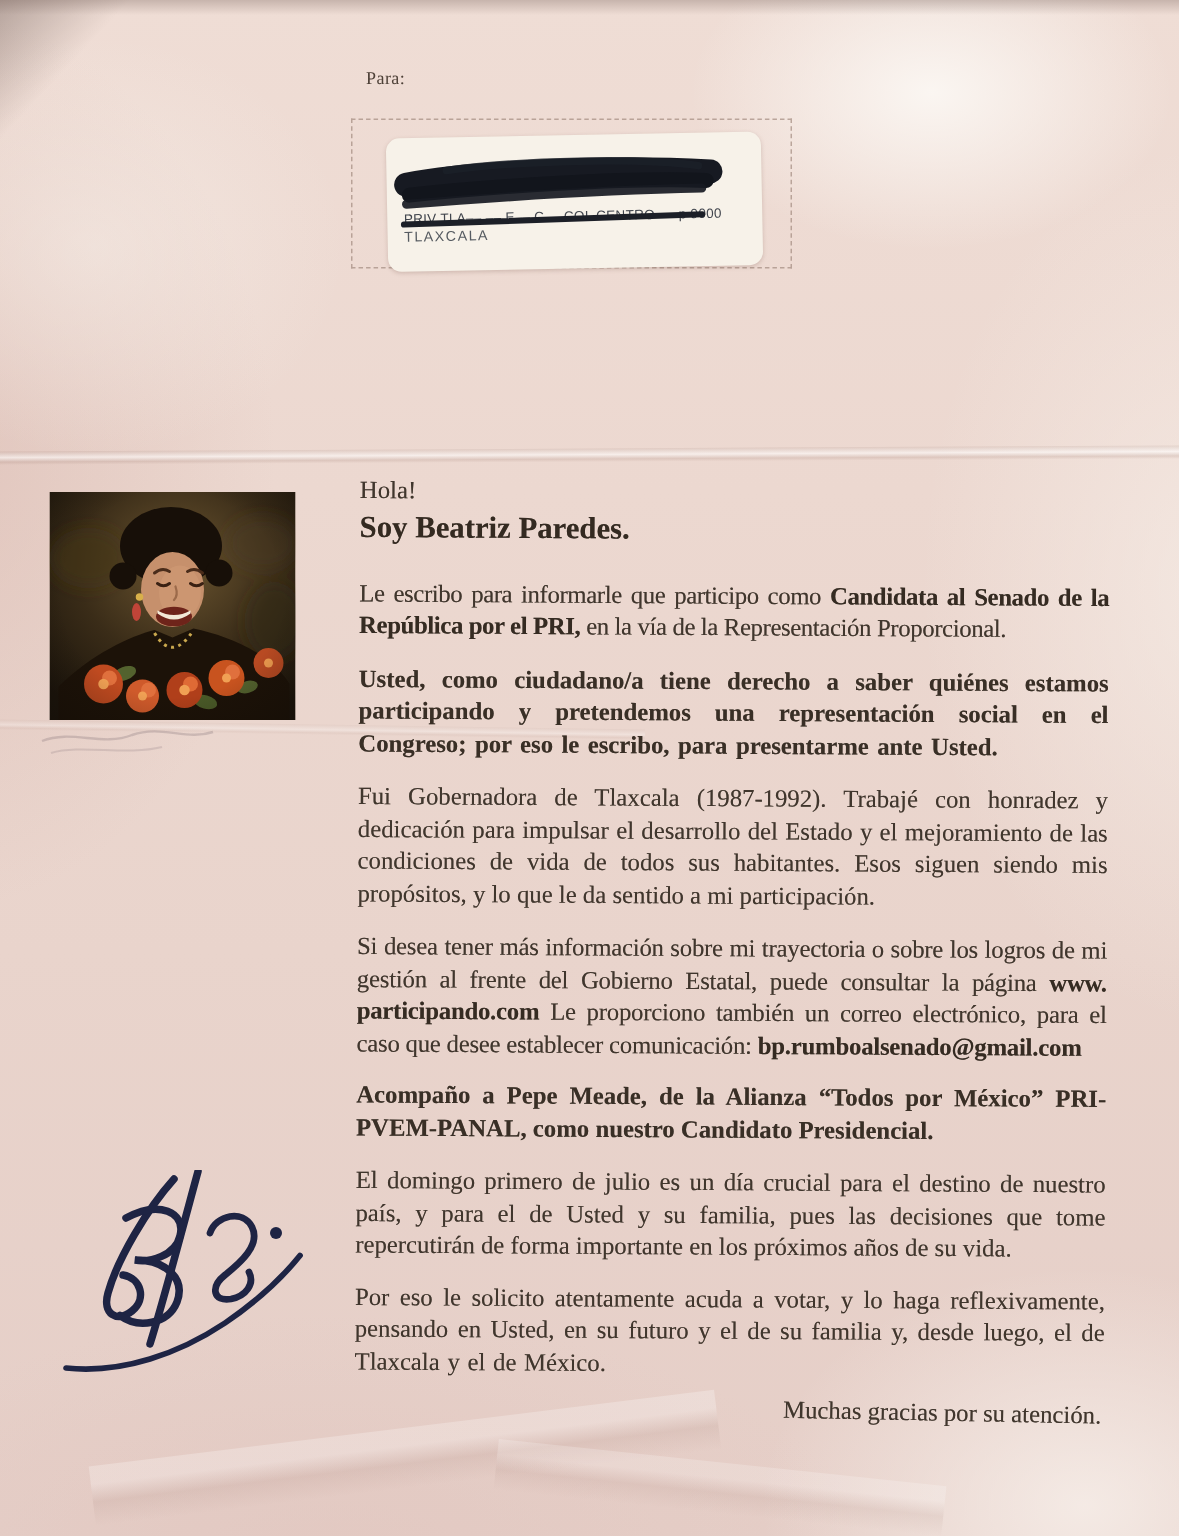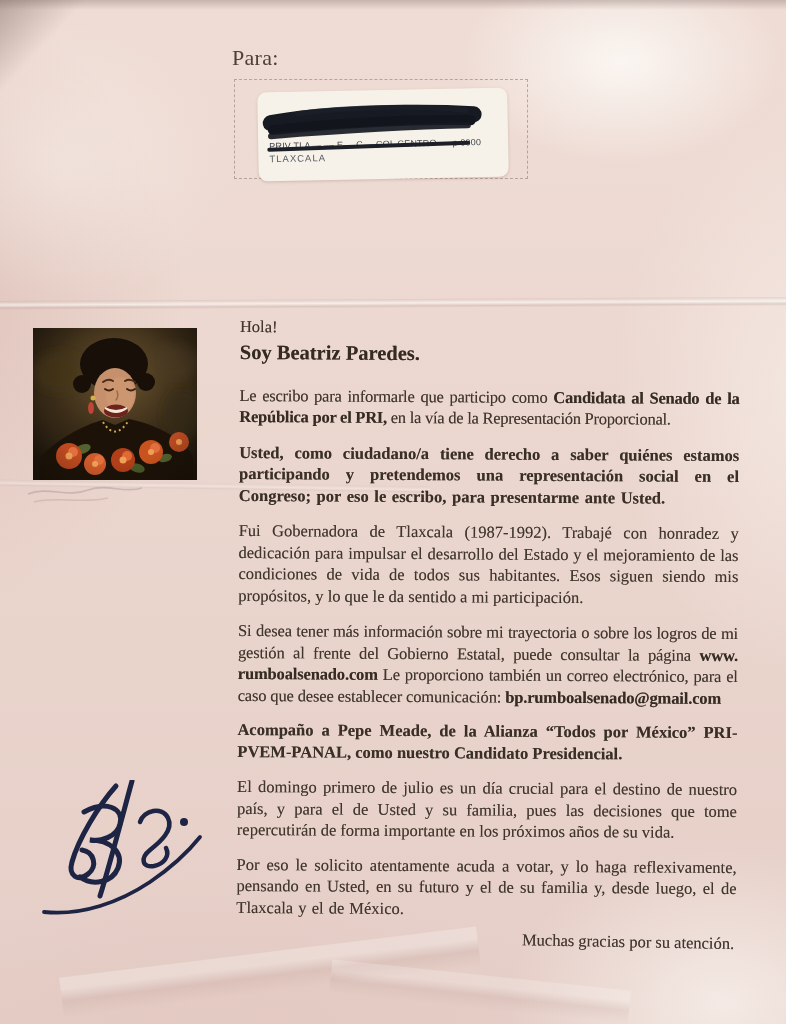--- a/index.html
+++ b/index.html
@@ -23,21 +23,21 @@
   .crease-1{left:-6px;top:299px;width:800px;height:9px;transform:rotate(-.3deg);
     background:linear-gradient(180deg, rgba(130,98,88,.12), rgba(255,255,255,.55) 45%, rgba(150,115,104,.18) 78%, rgba(150,115,104,0));}
   .crease-2{left:0px;top:483px;width:430px;height:7px;transform:rotate(.9deg);opacity:.55;
     background:linear-gradient(180deg, rgba(130,98,88,.10), rgba(255,255,255,.5) 50%, rgba(150,115,104,.14) 80%, rgba(150,115,104,0));}
   .wrinkle-b1{left:60px;top:952px;width:420px;height:40px;transform:rotate(-7deg);
     background:linear-gradient(180deg, rgba(255,255,255,.25) 30%, rgba(165,130,120,.14) 60%, rgba(165,130,120,0));position:absolute;}
   .wrinkle-b2{left:330px;top:975px;width:300px;height:34px;transform:rotate(6deg);
     background:linear-gradient(180deg, rgba(255,255,255,.2) 30%, rgba(165,130,120,.12) 60%, rgba(165,130,120,0));position:absolute;}
 
   
-  .para-label{position:absolute;left:232px;top:45px;font-size:22px;letter-spacing:.3px;color:#4d4037;}
+  .para-label{position:absolute;left:244px;top:45px;font-size:12px;letter-spacing:.3px;color:#4d4037;}
   .addr-window{position:absolute;left:234px;top:79px;width:292px;height:98px;
     border:1.5px dashed rgba(163,139,128,.7);}
   .addr-label{position:absolute;left:23px;top:10px;width:250px;height:89px;background:#f7f2e9;
     border-radius:9px;transform:rotate(-1.1deg);box-shadow:0 1px 3px rgba(125,92,82,.28);}
   .marker-svg{position:absolute;left:0;top:0;}
   .struck-line{position:absolute;left:11px;top:49px;font-family:"Liberation Sans","DejaVu Sans",sans-serif;
     font-size:9px;color:#41454d;white-space:nowrap;letter-spacing:.2px;}
   .strike-bar{position:absolute;left:9px;top:54px;width:203px;height:3.5px;background:#1c1f27;
     transform:rotate(-.9deg);border-radius:2px;}
   .city-line{position:absolute;left:11px;top:61px;font-family:"Liberation Sans","DejaVu Sans",sans-serif;
@@ -153,21 +153,21 @@
     <path d="M4,14 C24,6 44,18 64,10 C84,3 100,14 118,8" stroke="rgba(110,95,105,.25)" stroke-width="1.6" fill="none"></path>
     <path d="M10,22 C30,16 60,24 84,18" stroke="rgba(110,95,105,.18)" stroke-width="1.4" fill="none"></path>
   </svg>
 
   <div class="body-col">
     <p class="greeting">Hola!</p>
     <p class="name">Soy Beatriz Paredes.</p>
     <p class="p1"><span>Le escribo para informarle que participo como </span><b>Candidata al Senado de la República por el PRI,</b><span> en la vía de la Representación Proporcional.</span></p>
     <p class="p2">Usted, como ciudadano/a tiene derecho a saber quiénes estamos participando y pretendemos una representación social en el Congreso; por eso le escribo, para presentarme ante Usted.</p>
     <p class="p3">Fui Gobernadora de Tlaxcala (1987-1992). Trabajé con honradez y dedicación para impulsar el desarrollo del Estado y el mejoramiento de las condiciones de vida de todos sus habitantes. Esos siguen siendo mis propósitos, y lo que le da sentido a mi participación.</p>
-    <p class="p4"><span>Si desea tener más información sobre mi trayectoria o sobre los logros de mi gestión al frente del Gobierno Estatal, puede consultar la página </span><b>www.</b><wbr><b>rumboalsenado.com</b><span>  Le proporciono también un correo electrónico, para el caso que desee establecer comunicación: </span><b>bp.rumboalsenado@gmail.com</b></p>
+    <p class="p4"><span>Si desea tener más información sobre mi trayectoria o sobre los logros de mi gestión al frente del Gobierno Estatal, puede consultar la página </span><b>www.</b><wbr><b>participando.com</b><span>  Le proporciono también un correo electrónico, para el caso que desee establecer comunicación: </span><b>bp.rumboalsenado@gmail.com</b></p>
     <p class="p5">Acompaño a Pepe Meade, de la Alianza “Todos por México” PRI-PVEM-PANAL, como nuestro Candidato Presidencial.</p>
     <p class="p6">El domingo primero de julio es un día crucial para el destino de nuestro país, y para el de Usted y su familia, pues las decisiones que tome repercutirán de forma importante en los próximos años de su vida.</p>
     <p class="p7">Por eso le solicito atentamente acuda a votar, y lo haga reflexivamente, pensando en Usted, en su futuro y el de su familia y, desde luego, el de Tlaxcala y el de México.</p>
     <p class="closing">Muchas gracias por su atención.</p>
   </div>
 
   <svg class="signature" width="170" height="140" viewBox="0 0 170 140">
     <g stroke="#1e2444" fill="none" stroke-linecap="round">
       <path d="M10,132 C48,136 86,122 116,102 C138,87 154,72 166,57" stroke-width="3.8"></path>
       <path d="M82,6 C64,26 44,60 38,82 C34,96 44,102 54,94 C64,86 60,72 48,70" stroke-width="5"></path>

